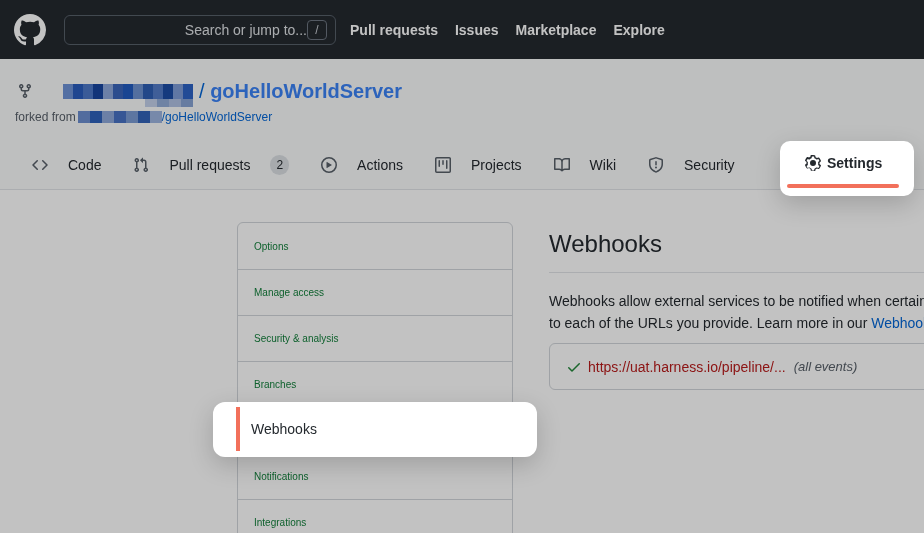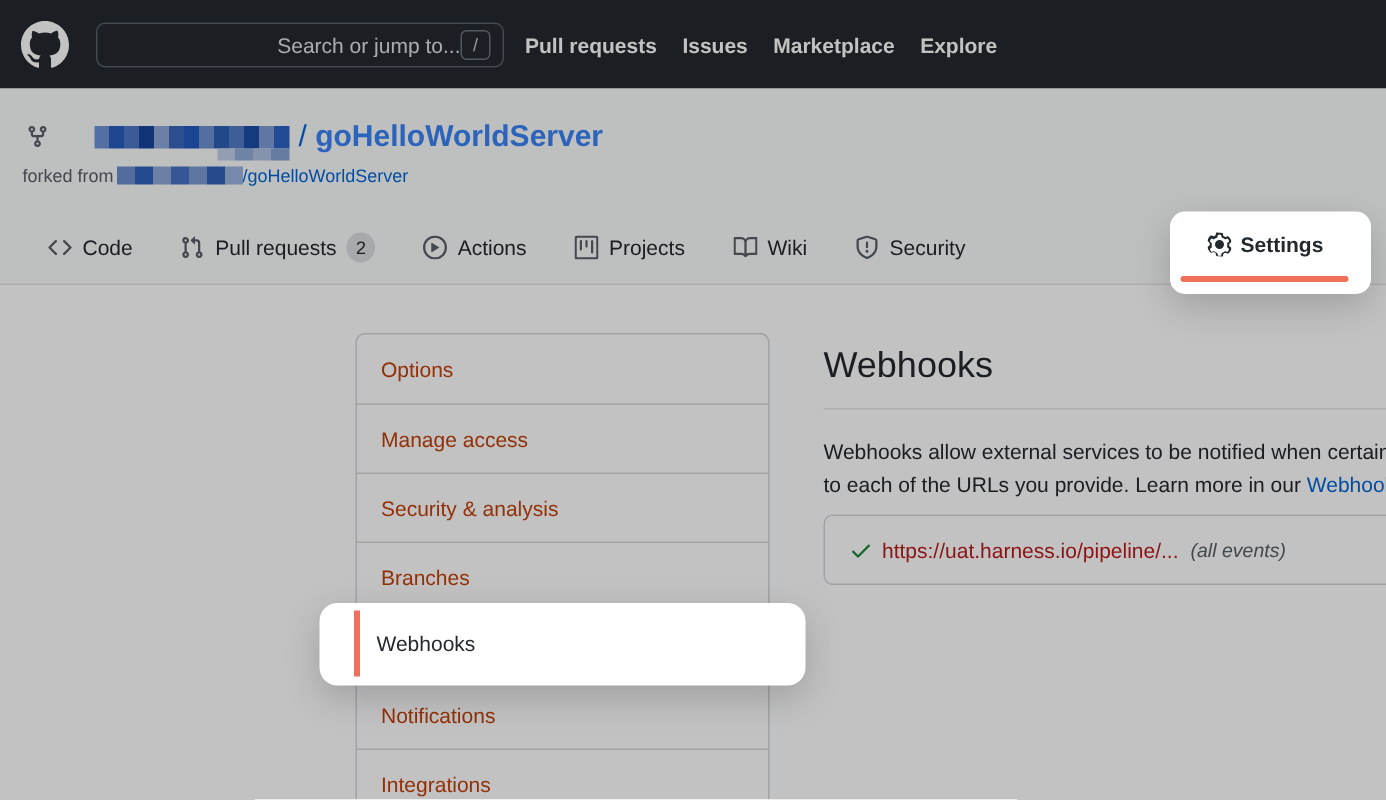--- a/index.html
+++ b/index.html
@@ -32,31 +32,31 @@
   .repo-title { position:absolute; left:199px; top:21px; font-size:20px; color:#0366d6; white-space:nowrap; }
   .repo-title .sep { font-weight:400; }
   .repo-title a { color:#3b82f6; font-weight:700; text-decoration:none; cursor:pointer; }
   .forked-line { position:absolute; left:15px; top:51px; display:flex; align-items:center; font-size:12px; color:#586069; }
   .redact-fork-owner { width:84px; height:12px; margin-left:2px;
     background:linear-gradient(90deg,#6c8fd0 0 12px,#2f62bb 12px 24px,#8fa9da 24px 36px,#4872c4 36px 48px,#7b9bd4 48px 60px,#3263b8 60px 72px,#9db4e0 72px 84px); }
   .forked-line a { color:#0366d6; text-decoration:none; font-size:12px; cursor:pointer; }
 
   
   .repo-tabs { position:absolute; left:16px; bottom:0; height:48px; display:flex; }
-  .repo-tab { display:flex; align-items:center; gap:7px; padding:0 16px; height:48px; cursor:pointer; }
+  .repo-tab { display:flex; align-items:center; gap:20px; padding:0 16px; height:48px; cursor:pointer; }
   .repo-tab .t-icon { width:16px; height:16px; color:#586069; flex:0 0 auto; }
   .repo-tab .t-label { font-size:14px; color:#24292e; white-space:nowrap; }
   .counter { background:rgba(175,184,193,0.4); color:#24292e; font-size:12px; line-height:20px;
     height:20px; padding:0 6px; border-radius:10px; }
 
   
   .side-menu { position:absolute; left:237px; top:222px; width:276px; border:1px solid #d1d5da;
     border-radius:6px; background:#fff; }
-  .side-item { height:46px; display:flex; align-items:center; padding-left:16px; font-size:14px;
-    color:#c2410c; border-top:1px solid #d1d5da; cursor:pointer;text-align:center; }
+  .side-item { height:46px; display:flex; align-items:center; padding-left:16px; font-size:10px;
+    color:#15803d; border-top:1px solid #d1d5da; cursor:pointer;text-align:center; }
   .side-item:first-child { border-top:none; }
 
   .main-col { position:absolute; left:549px; top:220px; width:375px; }
   .main-title { position:absolute; left:0; top:10px; font-size:24px; font-weight:400; color:#24292e; }
   .main-divider { position:absolute; left:0; top:52px; width:400px; border-top:1px solid #e1e4e8; }
   .desc-line { position:absolute; left:0; font-size:14px; color:#24292e; white-space:nowrap; }
   .desc-line.l1 { top:73px; }
   .desc-line.l2 { top:95px; }
   .desc-line a { color:#0366d6; text-decoration:none; cursor:pointer; }
   .hook-box { position:absolute; left:0; top:123px; width:420px; height:47px; border:1px solid #d1d5da;

